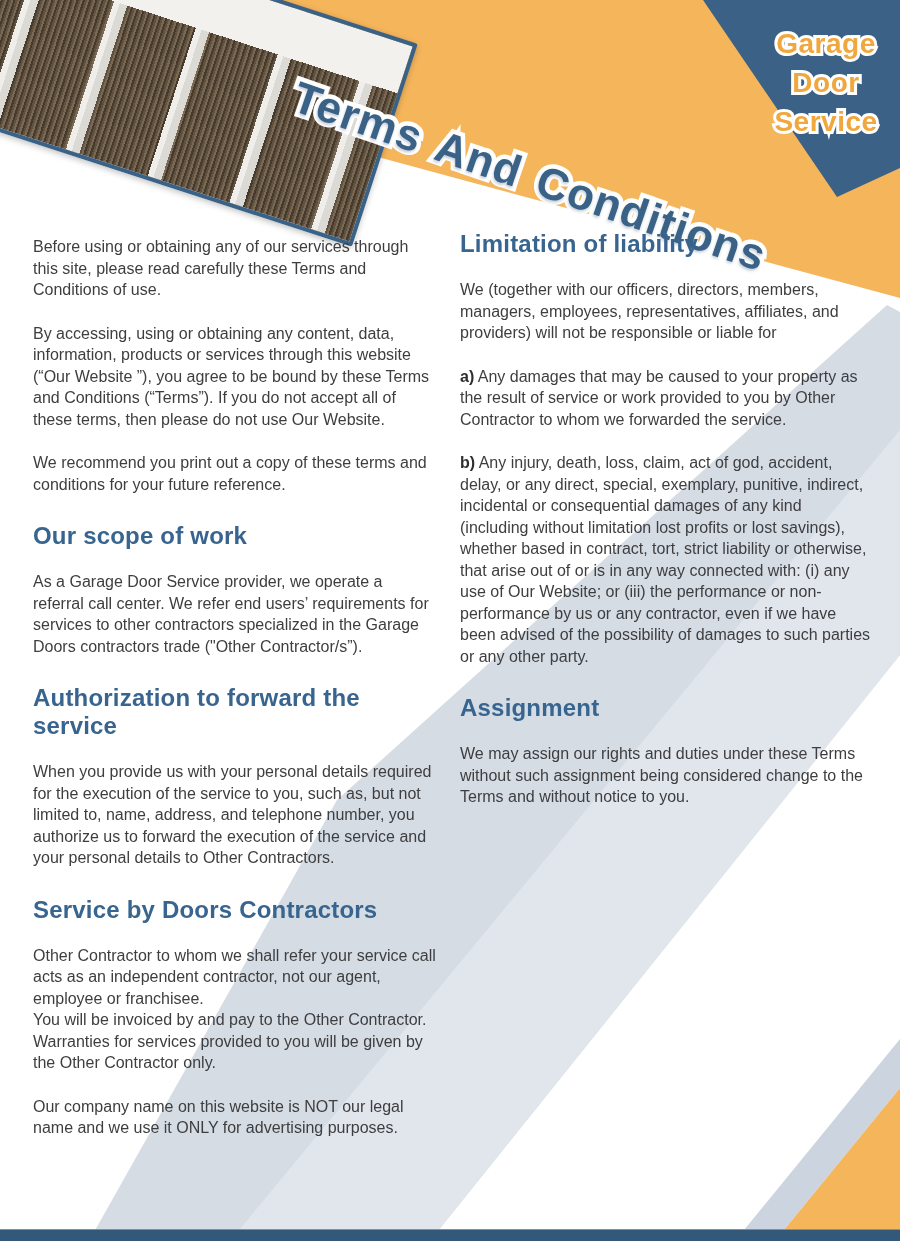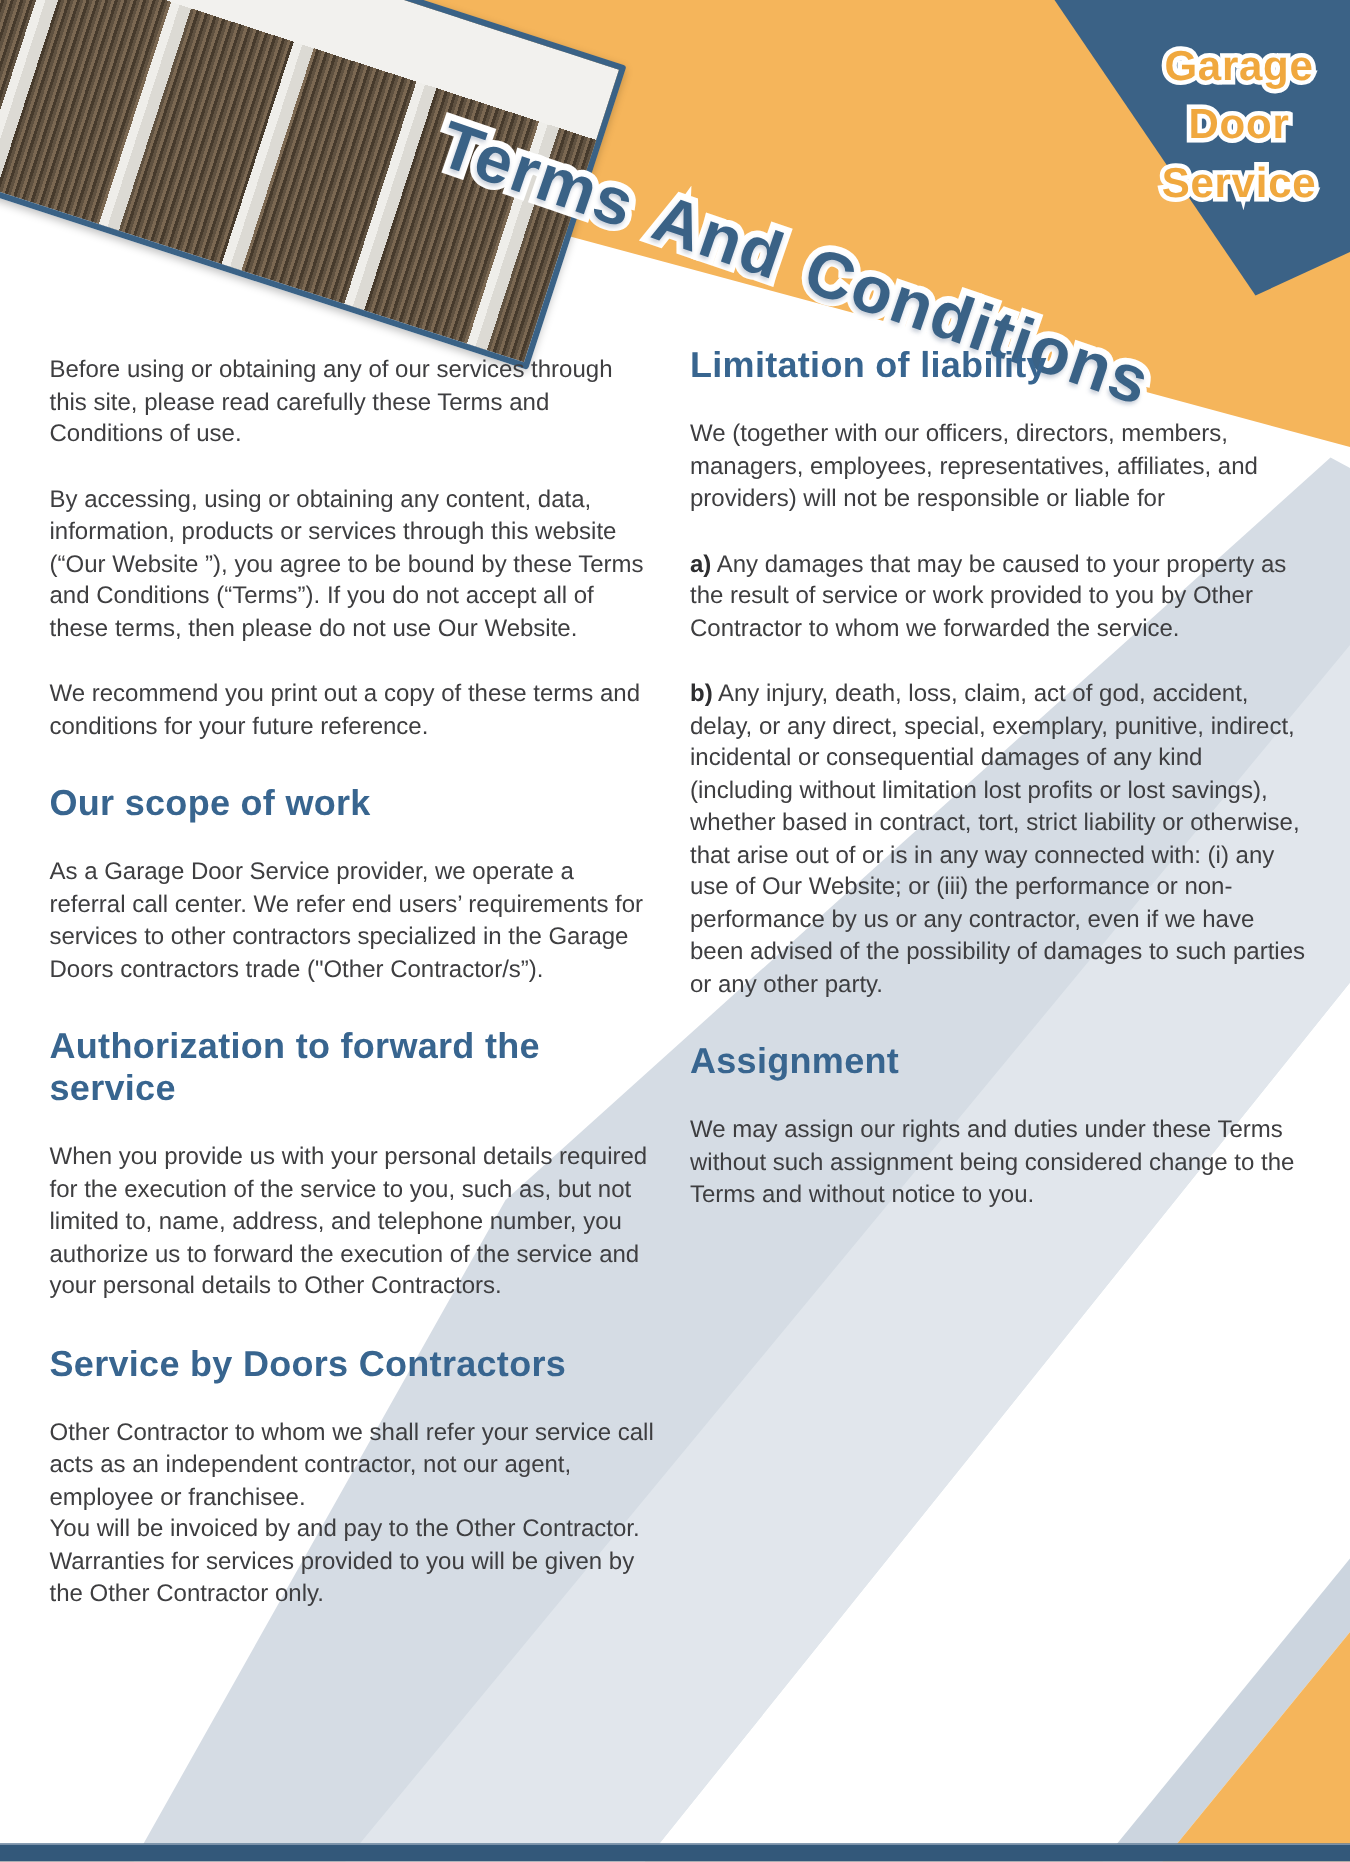--- a/index.html
+++ b/index.html
@@ -95,20 +95,21 @@
       <div class="p">By accessing, using or obtaining any content, data, information, products or services through this website (“Our Website ”), you agree to be bound by these Terms and Conditions (“Terms”). If you do not accept all of these terms, then please do not use Our Website.</div>
       <div class="p">We recommend you print out a copy of these terms and conditions for your future reference.</div>
       <div class="h">Our scope of work</div>
       <div class="p">As a Garage Door Service provider, we operate a referral call center. We refer end users’ requirements for services to other contractors specialized in the Garage Doors contractors trade ("Other Contractor/s”).</div>
       <div class="h">Authorization to forward the service</div>
       <div class="p">When you provide us with your personal details required for the execution of the service to you, such as, but not limited to, name, address, and telephone number, you authorize us to forward the execution of the service and your personal details to Other Contractors.</div>
       <div class="h">Service by Doors Contractors</div>
       <div class="p">Other Contractor to whom we shall refer your service call acts as an independent contractor, not our agent, employee or franchisee.
 You will be invoiced by and pay to the Other Contractor.
 Warranties for services provided to you will be given by the Other Contractor only.</div>
+      <div class="p">Our company name on this website is NOT our legal name and we use it ONLY for advertising purposes.</div>
     </div>
   <div class="col col-right">
       <div class="h">Limitation of liability</div>
       <div class="p">We (together with our officers, directors, members, managers, employees, representatives, affiliates, and providers) will not be responsible or liable for</div>
       <div class="p"><b>a)</b> Any damages that may be caused to your property as the result of service or work provided to you by Other Contractor to whom we forwarded the service.</div>
       <div class="p"><b>b)</b> Any injury, death, loss, claim, act of god, accident, delay, or any direct, special, exemplary, punitive, indirect, incidental or consequential damages of any kind (including without limitation lost profits or lost savings), whether based in contract, tort, strict liability or otherwise, that arise out of or is in any way connected with: (i) any use of Our Website; or (iii) the performance or non-performance by us or any contractor, even if we have been advised of the possibility of damages to such parties or any other party.</div>
       <div class="group">
       </div>
       <div class="h">Assignment</div>
       <div class="p">We may assign our rights and duties under these Terms without such assignment being considered change to the Terms and without notice to you.</div>

